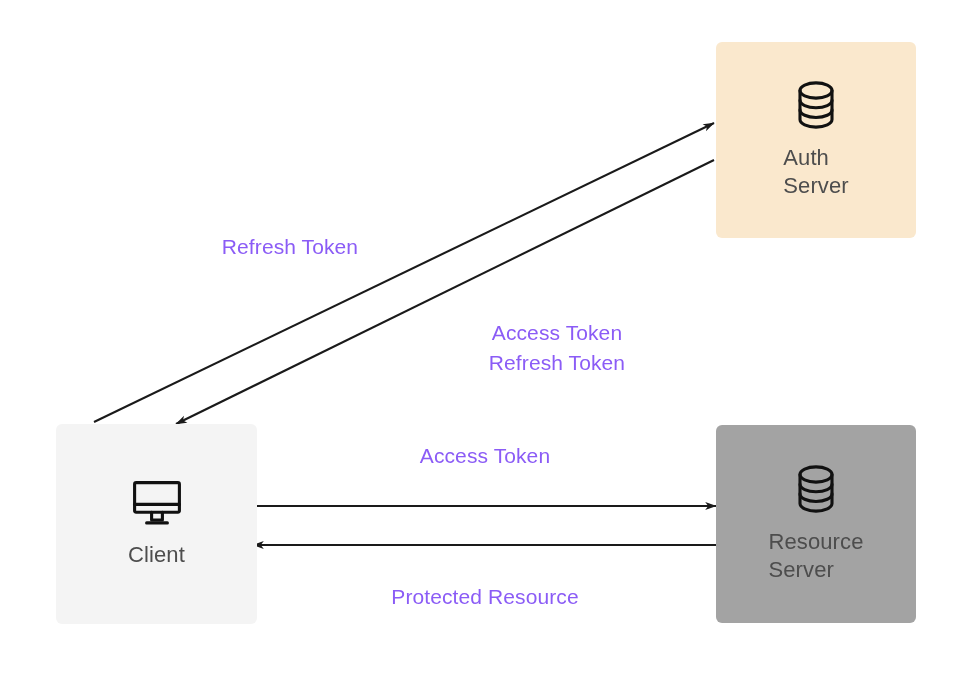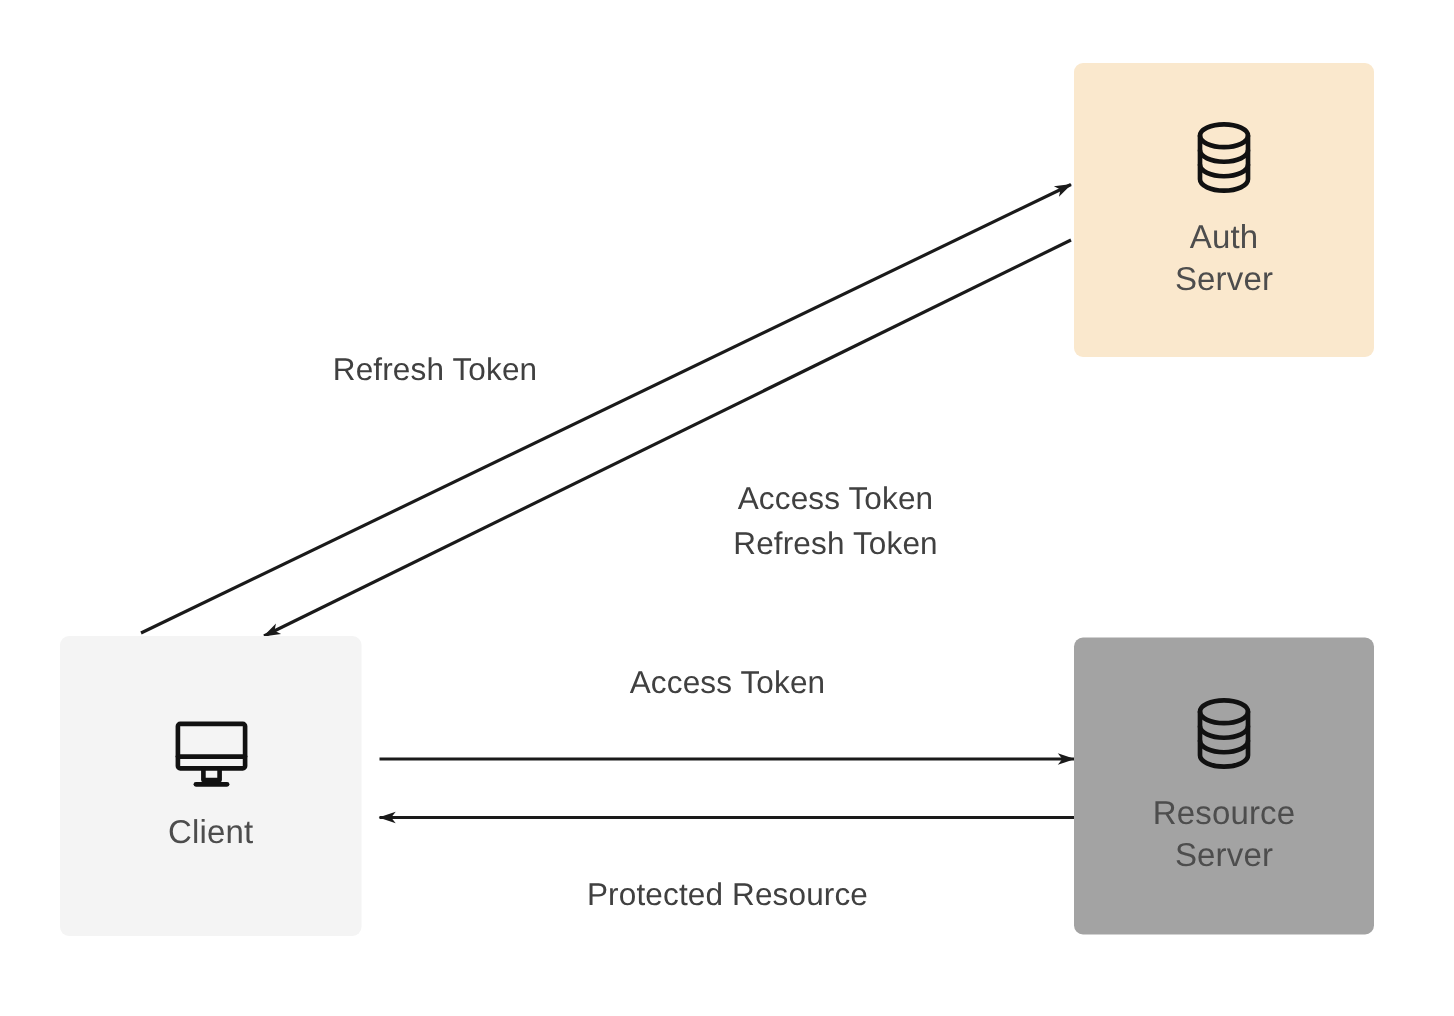--- a/index.html
+++ b/index.html
@@ -38,54 +38,53 @@
     justify-content: center;
     box-sizing: border-box;
   }
   .node-icon {
     line-height: 0;
     margin-bottom: 14px;
   }
   .node-label {
     font-size: 22px;
     line-height: 1.28;
-    text-align: center;
     color: #4d4d4d;
     letter-spacing: 0.1px;
     white-space: pre-line;
   }
 
   #node-auth {
     left: 716px;
     top: 42px;
     width: 200px;
     height: 196px;
     background: #fae8cd;
   }
   #node-resource {
     left: 716px;
     top: 425px;
     width: 200px;
     height: 198px;
     background: #a3a3a3;
   }
   #node-client {
-    left: 40px;
+    left: 56px;
     top: 424px;
     width: 201px;
     height: 200px;
     background: #f4f4f4;
   }
 
   
   .edge-label {
     position: absolute;
     font-size: 21px;
     line-height: 1.42;
-    color: #404040;
+    color: #8b5cf6;
     text-align: center;
     white-space: pre-line;
     letter-spacing: 0.1px;
   }
   #label-refresh-token-up {
     left: 190px;
     top: 232px;
     width: 200px;
   }
   #label-tokens-down {

